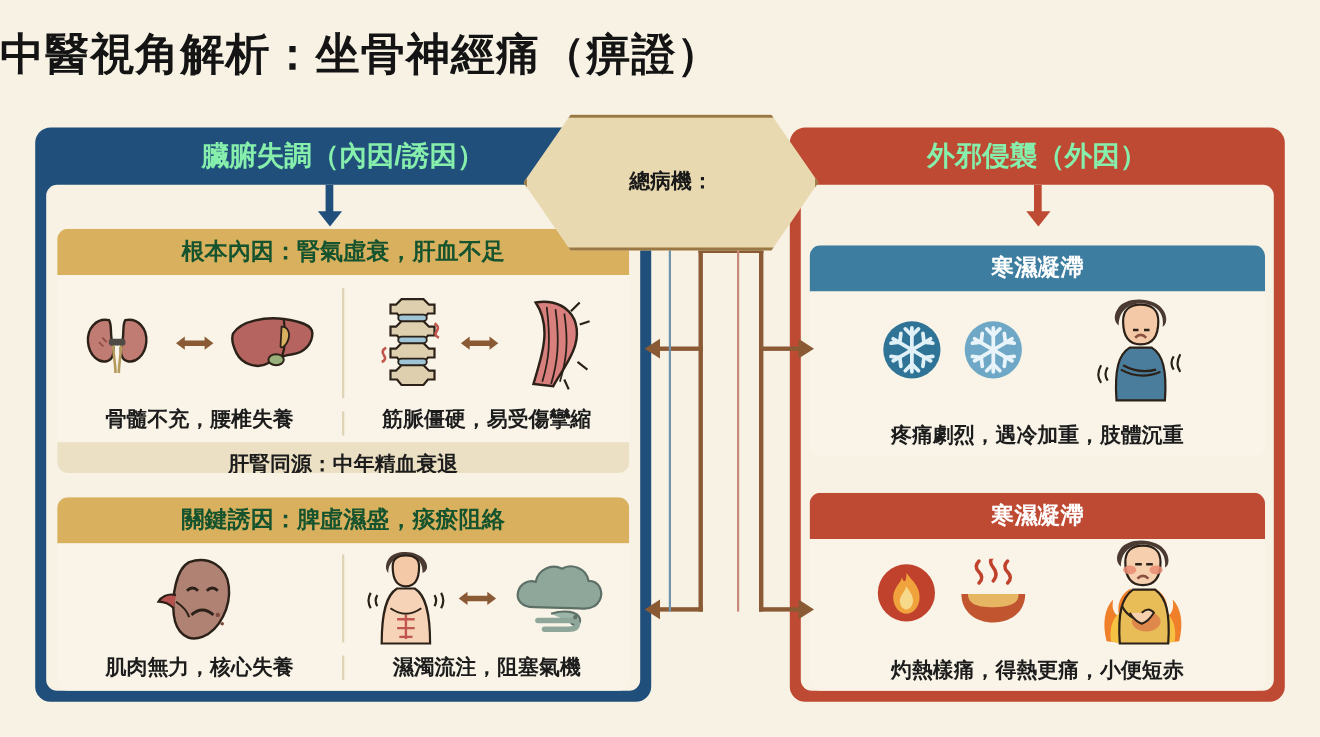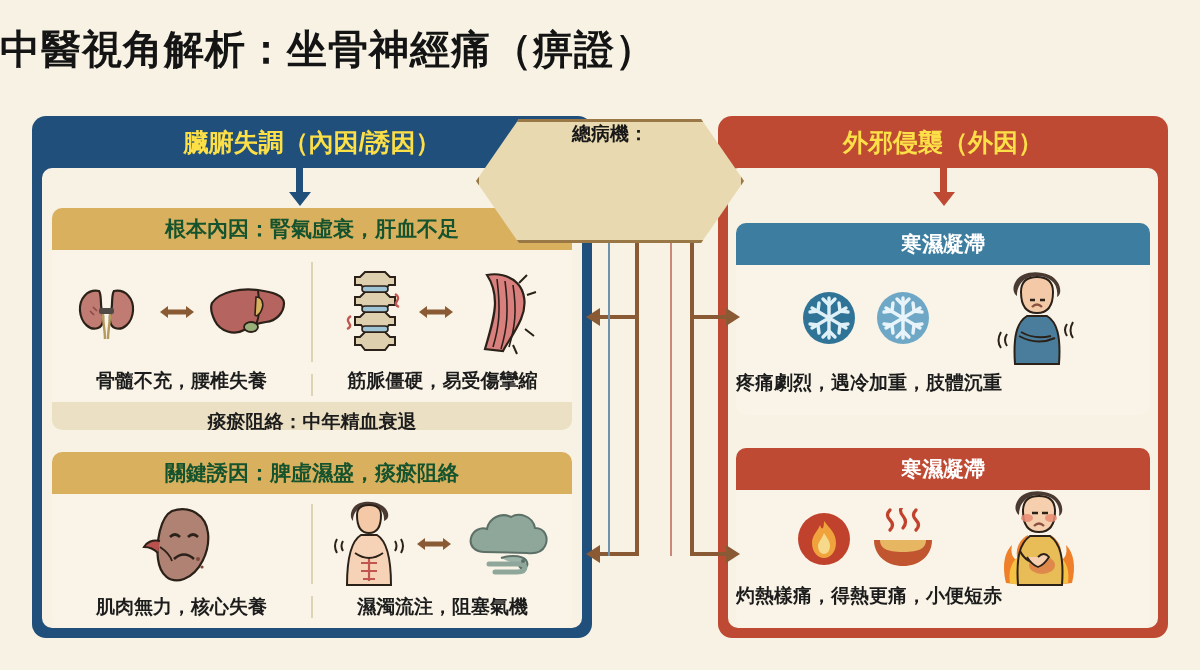--- a/index.html
+++ b/index.html
@@ -20,21 +20,21 @@
   }
 
   
   .panel { position: absolute; border-radius: 14px; }
   .panel-left  { left: 32px;  top: 116px; width: 560px; height: 522px;
                  background: #1f4f7a; }
   .panel-right { left: 718px; top: 116px; width: 450px; height: 522px;
                  background: #bf4a33; }
   .panel-head {
     height: 64px; line-height: 52px; width: 100%;
-    text-align: center; color: #fde047;
+    text-align: center; color: #86efac;
     font-size: 25px; font-weight: bold;
   }
   .panel-body {
     position: absolute; left: 10px; right: 10px; top: 52px; bottom: 10px;
     background: #f7f2e4; border-radius: 10px;
   }
 
   
   .card { position: absolute; border-radius: 10px; overflow: hidden; }
   .card-head {
@@ -68,33 +68,32 @@
   #card-root .card-body { height: 180px; position: relative; }
   #card-trigger{ left: 52px; top: 452px; width: 520px; height: 176px; }
   #card-trigger .card-body { height: 134px; position: relative; }
 
   
   #card-cold { left: 736px; top: 223px; width: 414px; height: 192px; }
   #card-cold .card-body { height: 150px; position: relative; }
   #card-heat { left: 736px; top: 448px; width: 414px; height: 180px; }
   #card-heat .card-body { height: 138px; position: relative; }
   .wide-caption {
-    position: absolute; left: 0; right: 0; bottom: 19px;
-    font-size: 19px; font-weight: bold; color: #1c1c1c;
+    position: absolute; left: 0; right: 0; bottom: 6px;
+    text-align: center; font-size: 19px; font-weight: bold; color: #1c1c1c;
   }
 
   
   .hex {
     position: absolute; left: 476px; top: 104px; width: 268px; height: 124px;
     background: #e8d9b0;
     border: 3px solid #9a7845;
     clip-path: polygon(16% 0, 84% 0, 100% 50%, 84% 100%, 16% 100%, 0 50%);
-    display: flex; justify-content: center;
+    display: flex; align-items: center; justify-content: center;
     z-index: 6;
-    margin-top: 15px;
   }
   .hex-text {
     text-align: center; color: #191919;
     font-size: 19px; font-weight: bold; line-height: 1.28;
   }
 
   
   .conn { position: absolute; background: #8a5a34; z-index: 2; }
   .arrow-head { position: absolute; width: 0; height: 0; z-index: 3; }
   .ah-left  { border-top: 9px solid transparent; border-bottom: 9px solid transparent;
@@ -203,21 +202,21 @@
       </div>
       <div class="icon-row" style="height:34px; align-items:flex-start;">
         <div class="icon-cell">
             <span class="caption">骨髓不充，腰椎失養</span>
           </div>
         <div class="vdiv"></div>
         <div class="icon-cell">
             <span class="caption">筋脈僵硬，易受傷攣縮</span>
           </div>
       </div>
-      <div class="footer-band">痰瘀阻絡：中年精血衰退</div>
+      <div class="footer-band">肝腎同源：中年精血衰退</div>
     </div>
   </div>
 
   <div class="card" id="card-trigger">
     <div class="card-head gold">關鍵誘因：脾虛濕盛，痰瘀阻絡</div>
     <div class="card-body">
       <div class="icon-row" style="height:96px; padding-top:4px;">
         <div class="icon-cell">
 
           <span>

